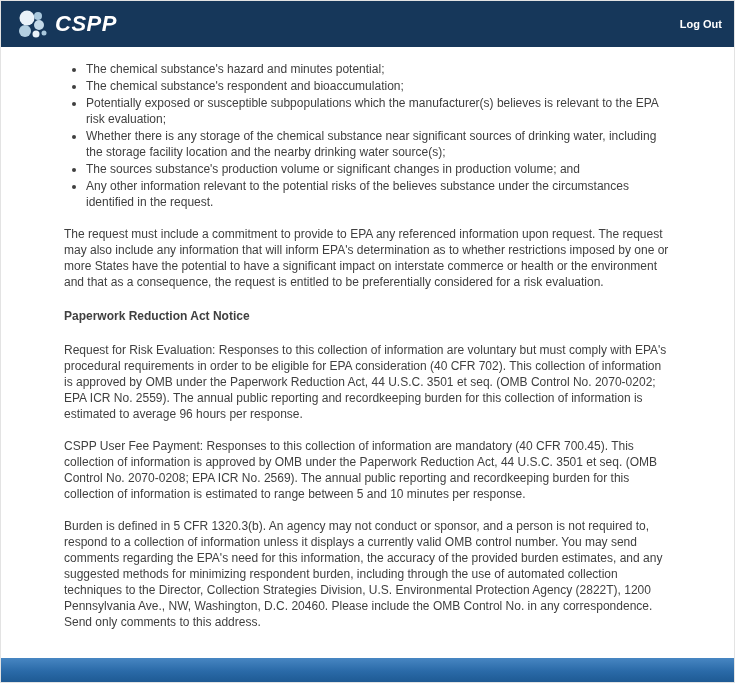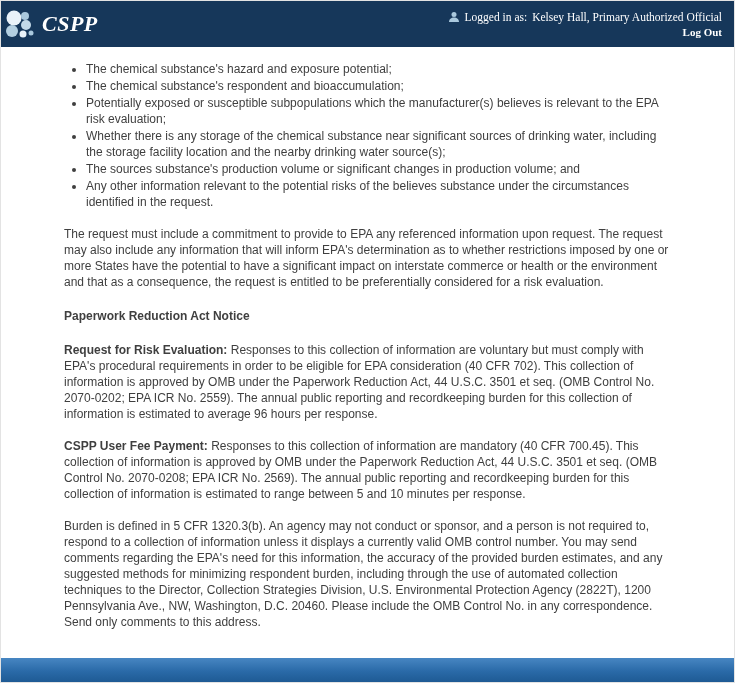--- a/index.html
+++ b/index.html
@@ -21,23 +21,22 @@
   }
 
   
   .app-header {
     background: #16375a;
     height: 46px;
     flex: 0 0 46px;
     display: flex;
     justify-content: space-between;
     align-items: center;
-    padding: 0 12px 0 1px;
+    padding: 0 12px 0 14px;
     box-sizing: border-box;
-    font-family: Liberation Serif, serif;
   }
   .logo-area {
     display: flex;
     align-items: center;
     gap: 6px;
   }
   .brand-text {
     color: #ffffff;
     font-size: 22px;
     font-weight: bold;
@@ -85,21 +84,21 @@
     margin: 0 0 16px 0;
   }
   .notice-heading {
     text-align: left;
     font-weight: bold;
     font-size: 12px;
     margin: 18px 0 18px 0;
     color: #3f3f3f;
   }
   .section-label {
-    font-weight: bold;
+    font-weight: normal;
   }
 
   
   .footer-bar {
     flex: 0 0 24px;
     height: 24px;
     background: linear-gradient(180deg, #4786c2 0%, #2a6aa8 55%, #1e5a94 100%);
   }
 
   .icon-svg { display: block; }
@@ -115,36 +114,28 @@
         <circle cx="12" cy="11" r="7.5" fill="#e9f2f9"></circle>
         <circle cx="23" cy="9" r="4" fill="#a9c8dd"></circle>
         <circle cx="24" cy="18" r="5" fill="#c3d9e8"></circle>
         <circle cx="10" cy="24" r="6" fill="#b3cfe1"></circle>
         <circle cx="21" cy="27" r="3.5" fill="#e9f2f9"></circle>
         <circle cx="29" cy="26" r="2.5" fill="#a9c8dd"></circle>
       </svg>
       <span class="brand-text">CSPP</span>
     </div>
     <div class="header-right">
-      <div class="logged-in-row">
-        <svg class="icon-svg" width="12" height="12" viewBox="0 0 12 12" aria-hidden="true">
-          <circle cx="6" cy="3.4" r="2.5" fill="#a9c8dd"></circle>
-          <path d="M1 11 c0-2.9 2.2-4.6 5-4.6 s5 1.7 5 4.6 z" fill="#a9c8dd"></path>
-        </svg>
-        <span>Logged in as:</span>
-        <span>Kelsey Hall, Primary Authorized Official</span>
-      </div>
       <a class="logout-link" href="#">Log Out</a>
     </div>
   </div>
 
   <div class="content-area">
 
     <ul class="bullet-list">
-      <li>The chemical substance's hazard and exposure potential;</li>
+      <li>The chemical substance's hazard and minutes potential;</li>
       <li>The chemical substance's respondent and bioaccumulation;</li>
       <li>Potentially exposed or susceptible subpopulations which the manufacturer(s) believes is relevant to the EPA risk evaluation;</li>
       <li>Whether there is any storage of the chemical substance near significant sources of drinking water, including the storage facility location and the nearby drinking water source(s);</li>
       <li>The sources substance's production volume or significant changes in production volume; and</li>
       <li>Any other information relevant to the potential risks of the believes substance under the circumstances identified in the request.</li>
     </ul>
 
     <p class="para">The request must include a commitment to provide to EPA any referenced information upon request. The request may also include any information that will inform EPA's determination as to whether restrictions imposed by one or more States have the potential to have a significant impact on interstate commerce or health or the environment and that as a consequence, the request is entitled to be preferentially considered for a risk evaluation.</p>
 
     <div class="notice-heading">Paperwork Reduction Act Notice</div>

